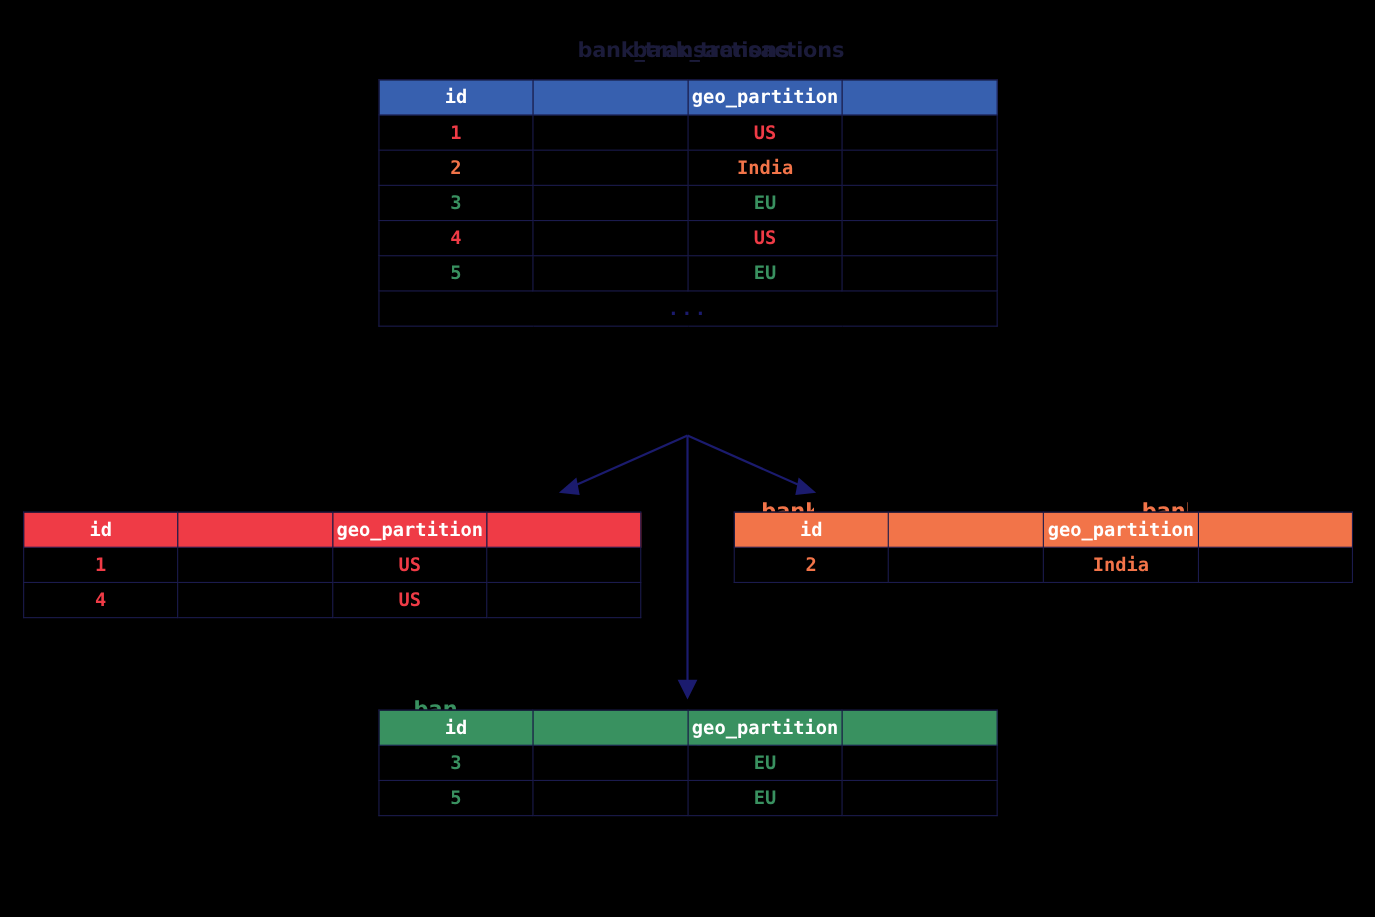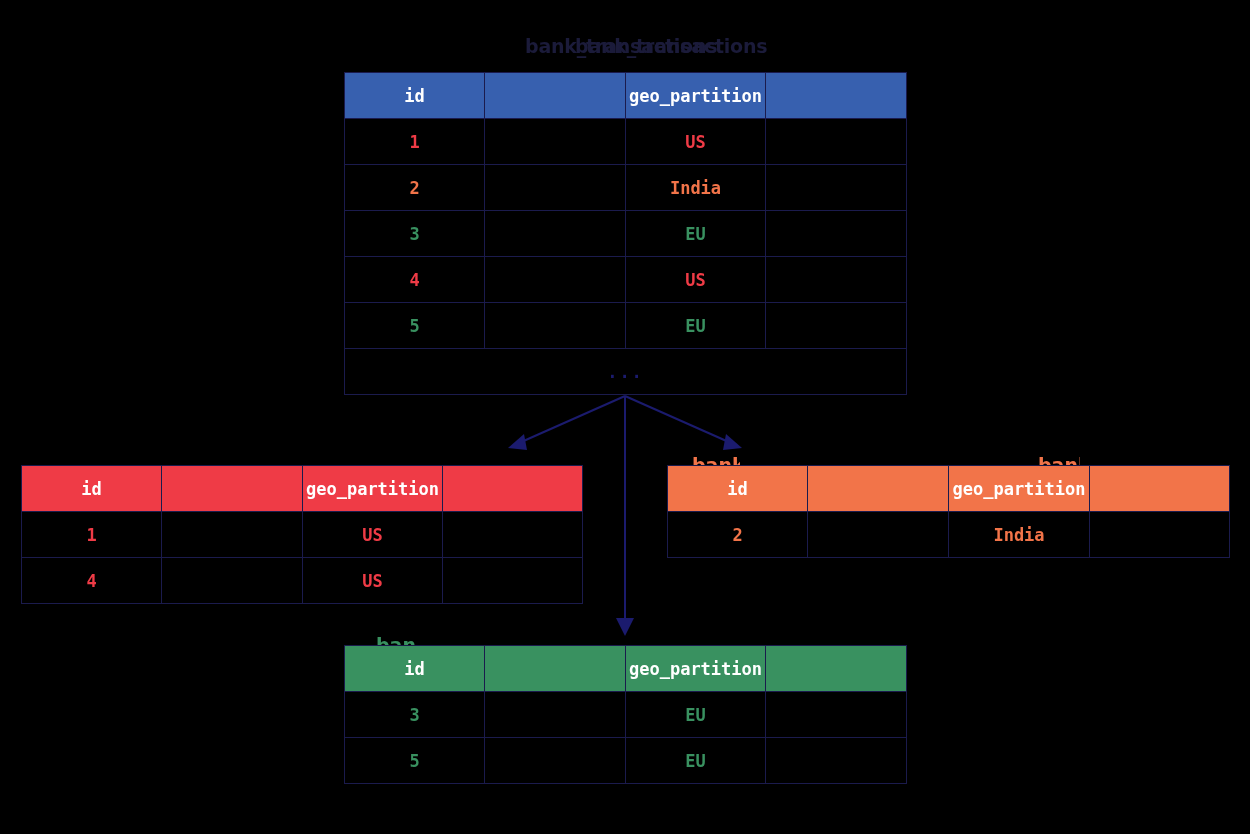--- a/index.html
+++ b/index.html
@@ -57,21 +57,21 @@
   .tbl {
     position: absolute;
     border-collapse: collapse;
     table-layout: fixed;
     font-family: "DejaVu Sans Mono", "Liberation Mono", monospace;
     font-weight: bold;
     font-size: 17px;
   }
   .tbl td, .tbl th {
     border: 1px solid #1b1b4d;
-    height: 46px;
+    height: 32px;
     padding: 0;
     text-align: center;
     vertical-align: middle;
     background: #000000;
     box-sizing: border-box;
   }
   .tbl th {
     color: #ffffff;
     font-weight: bold;
   }

